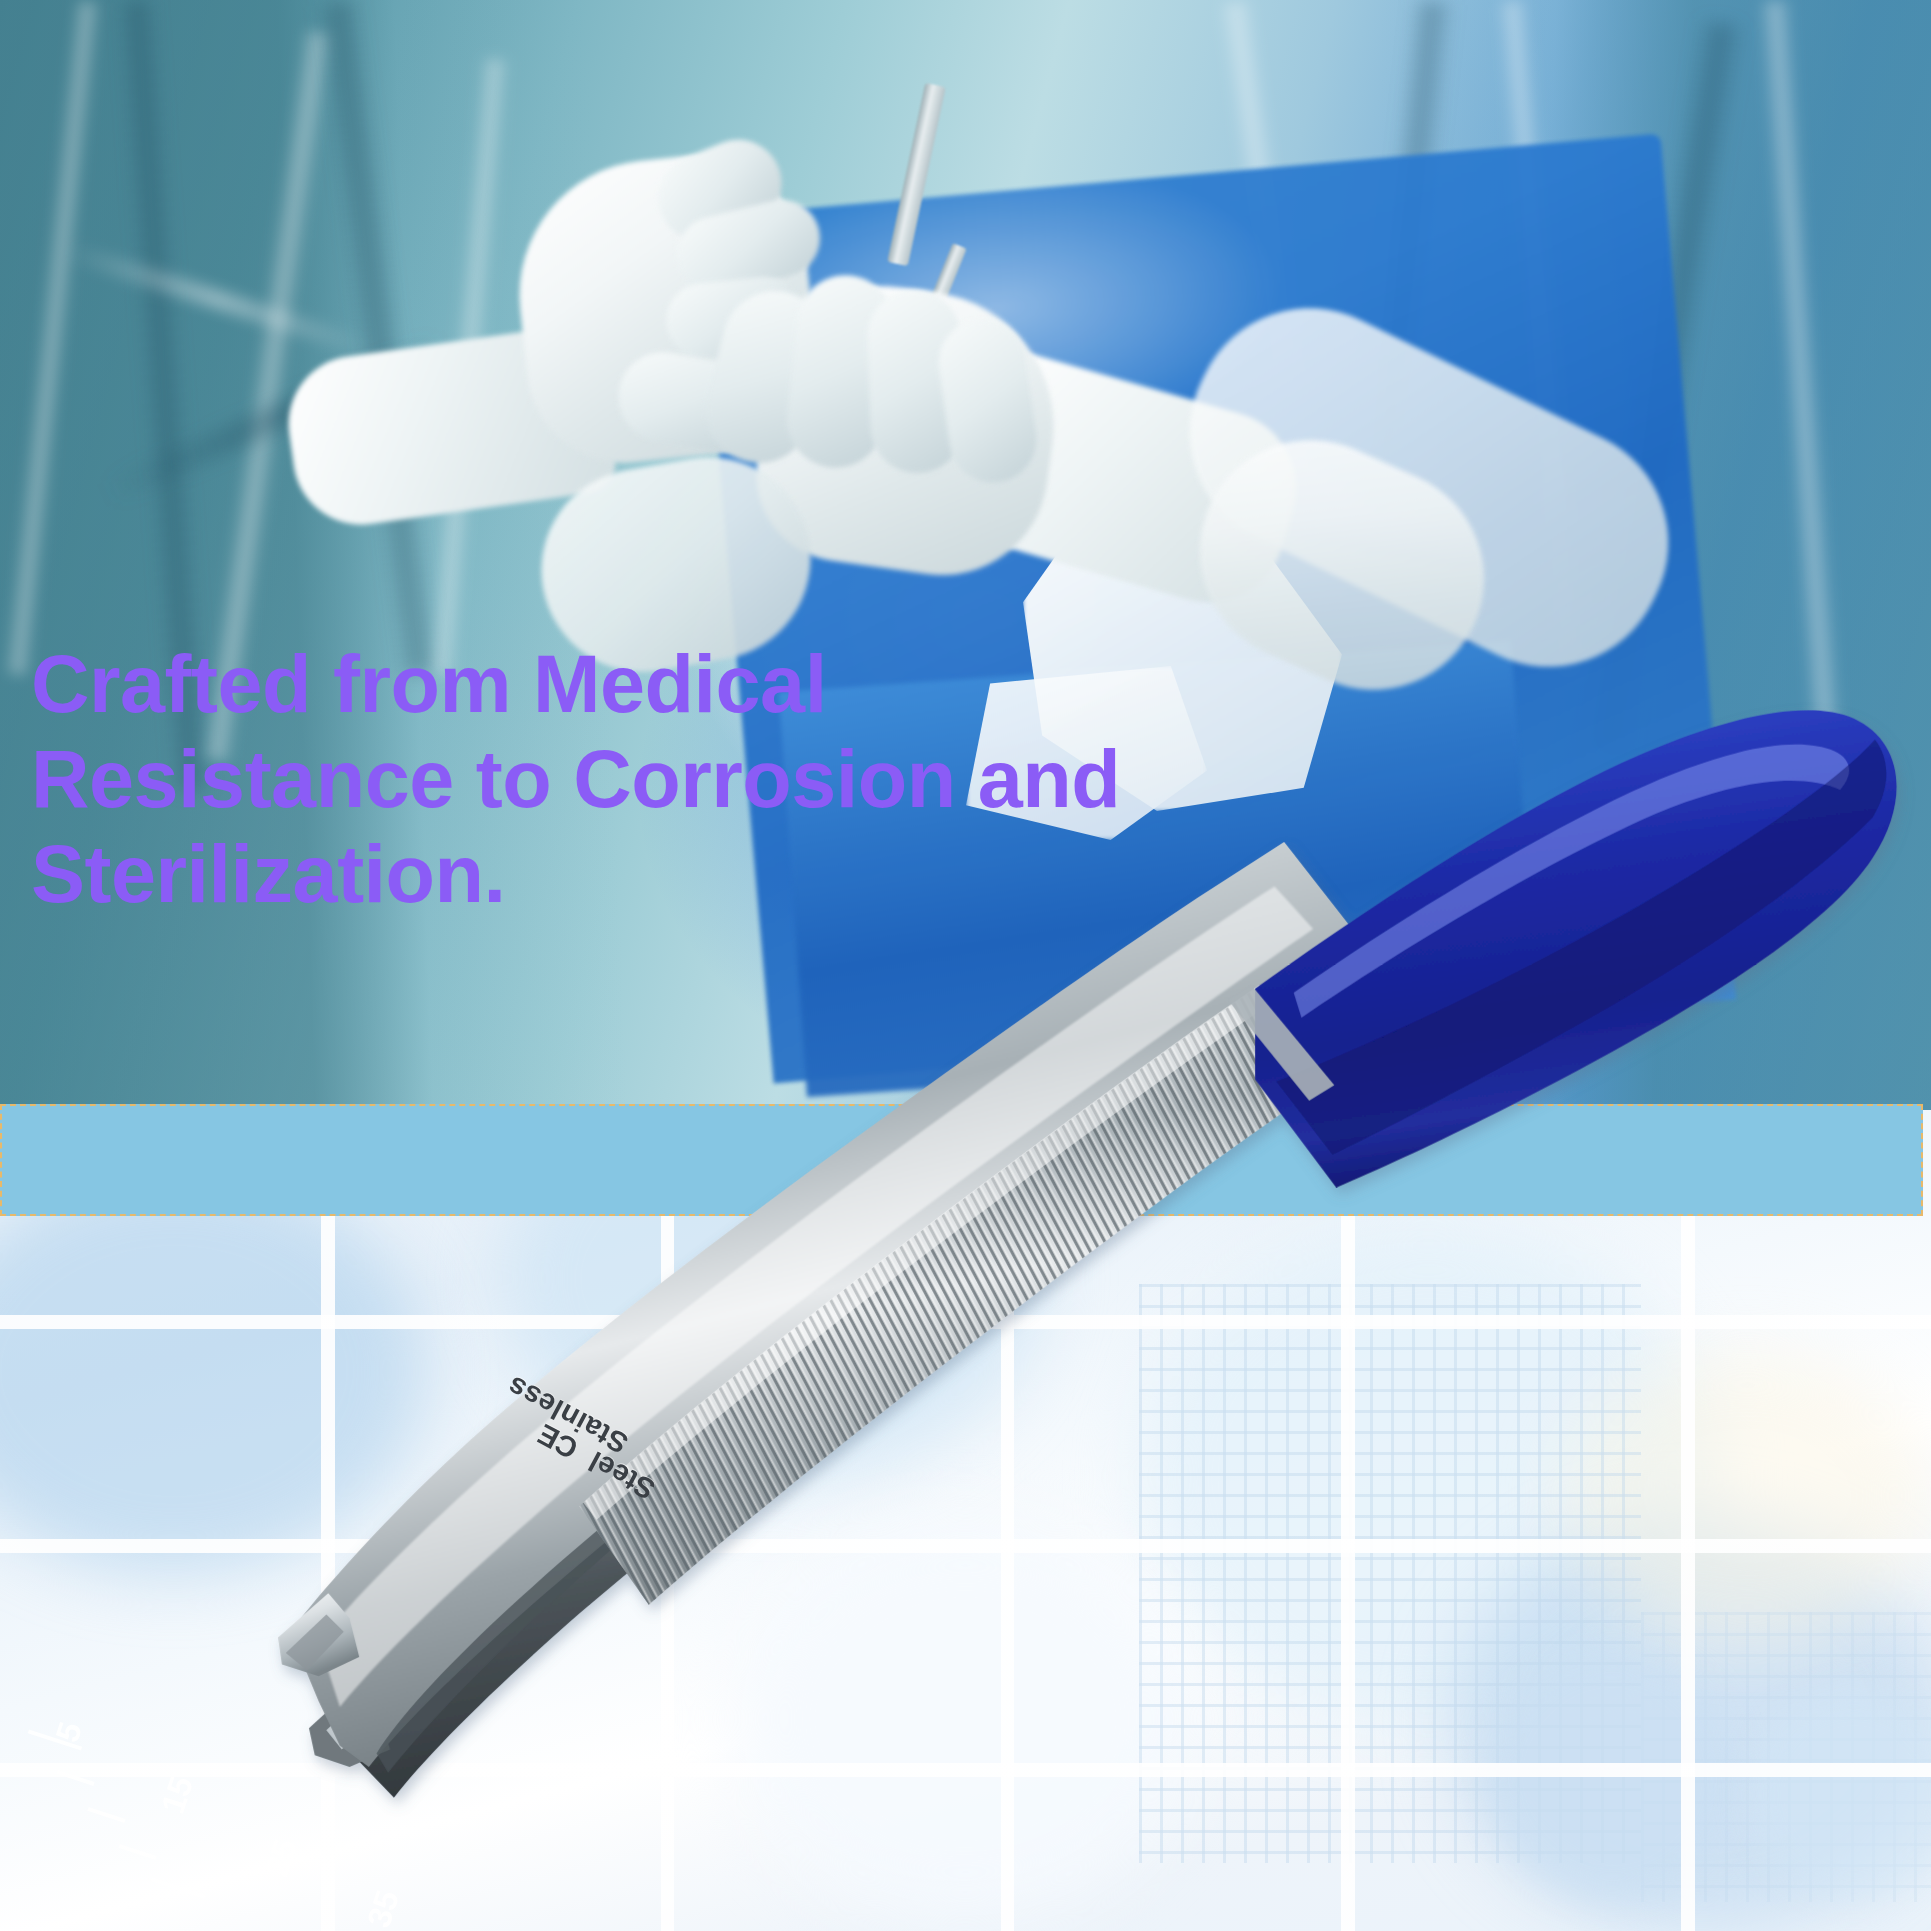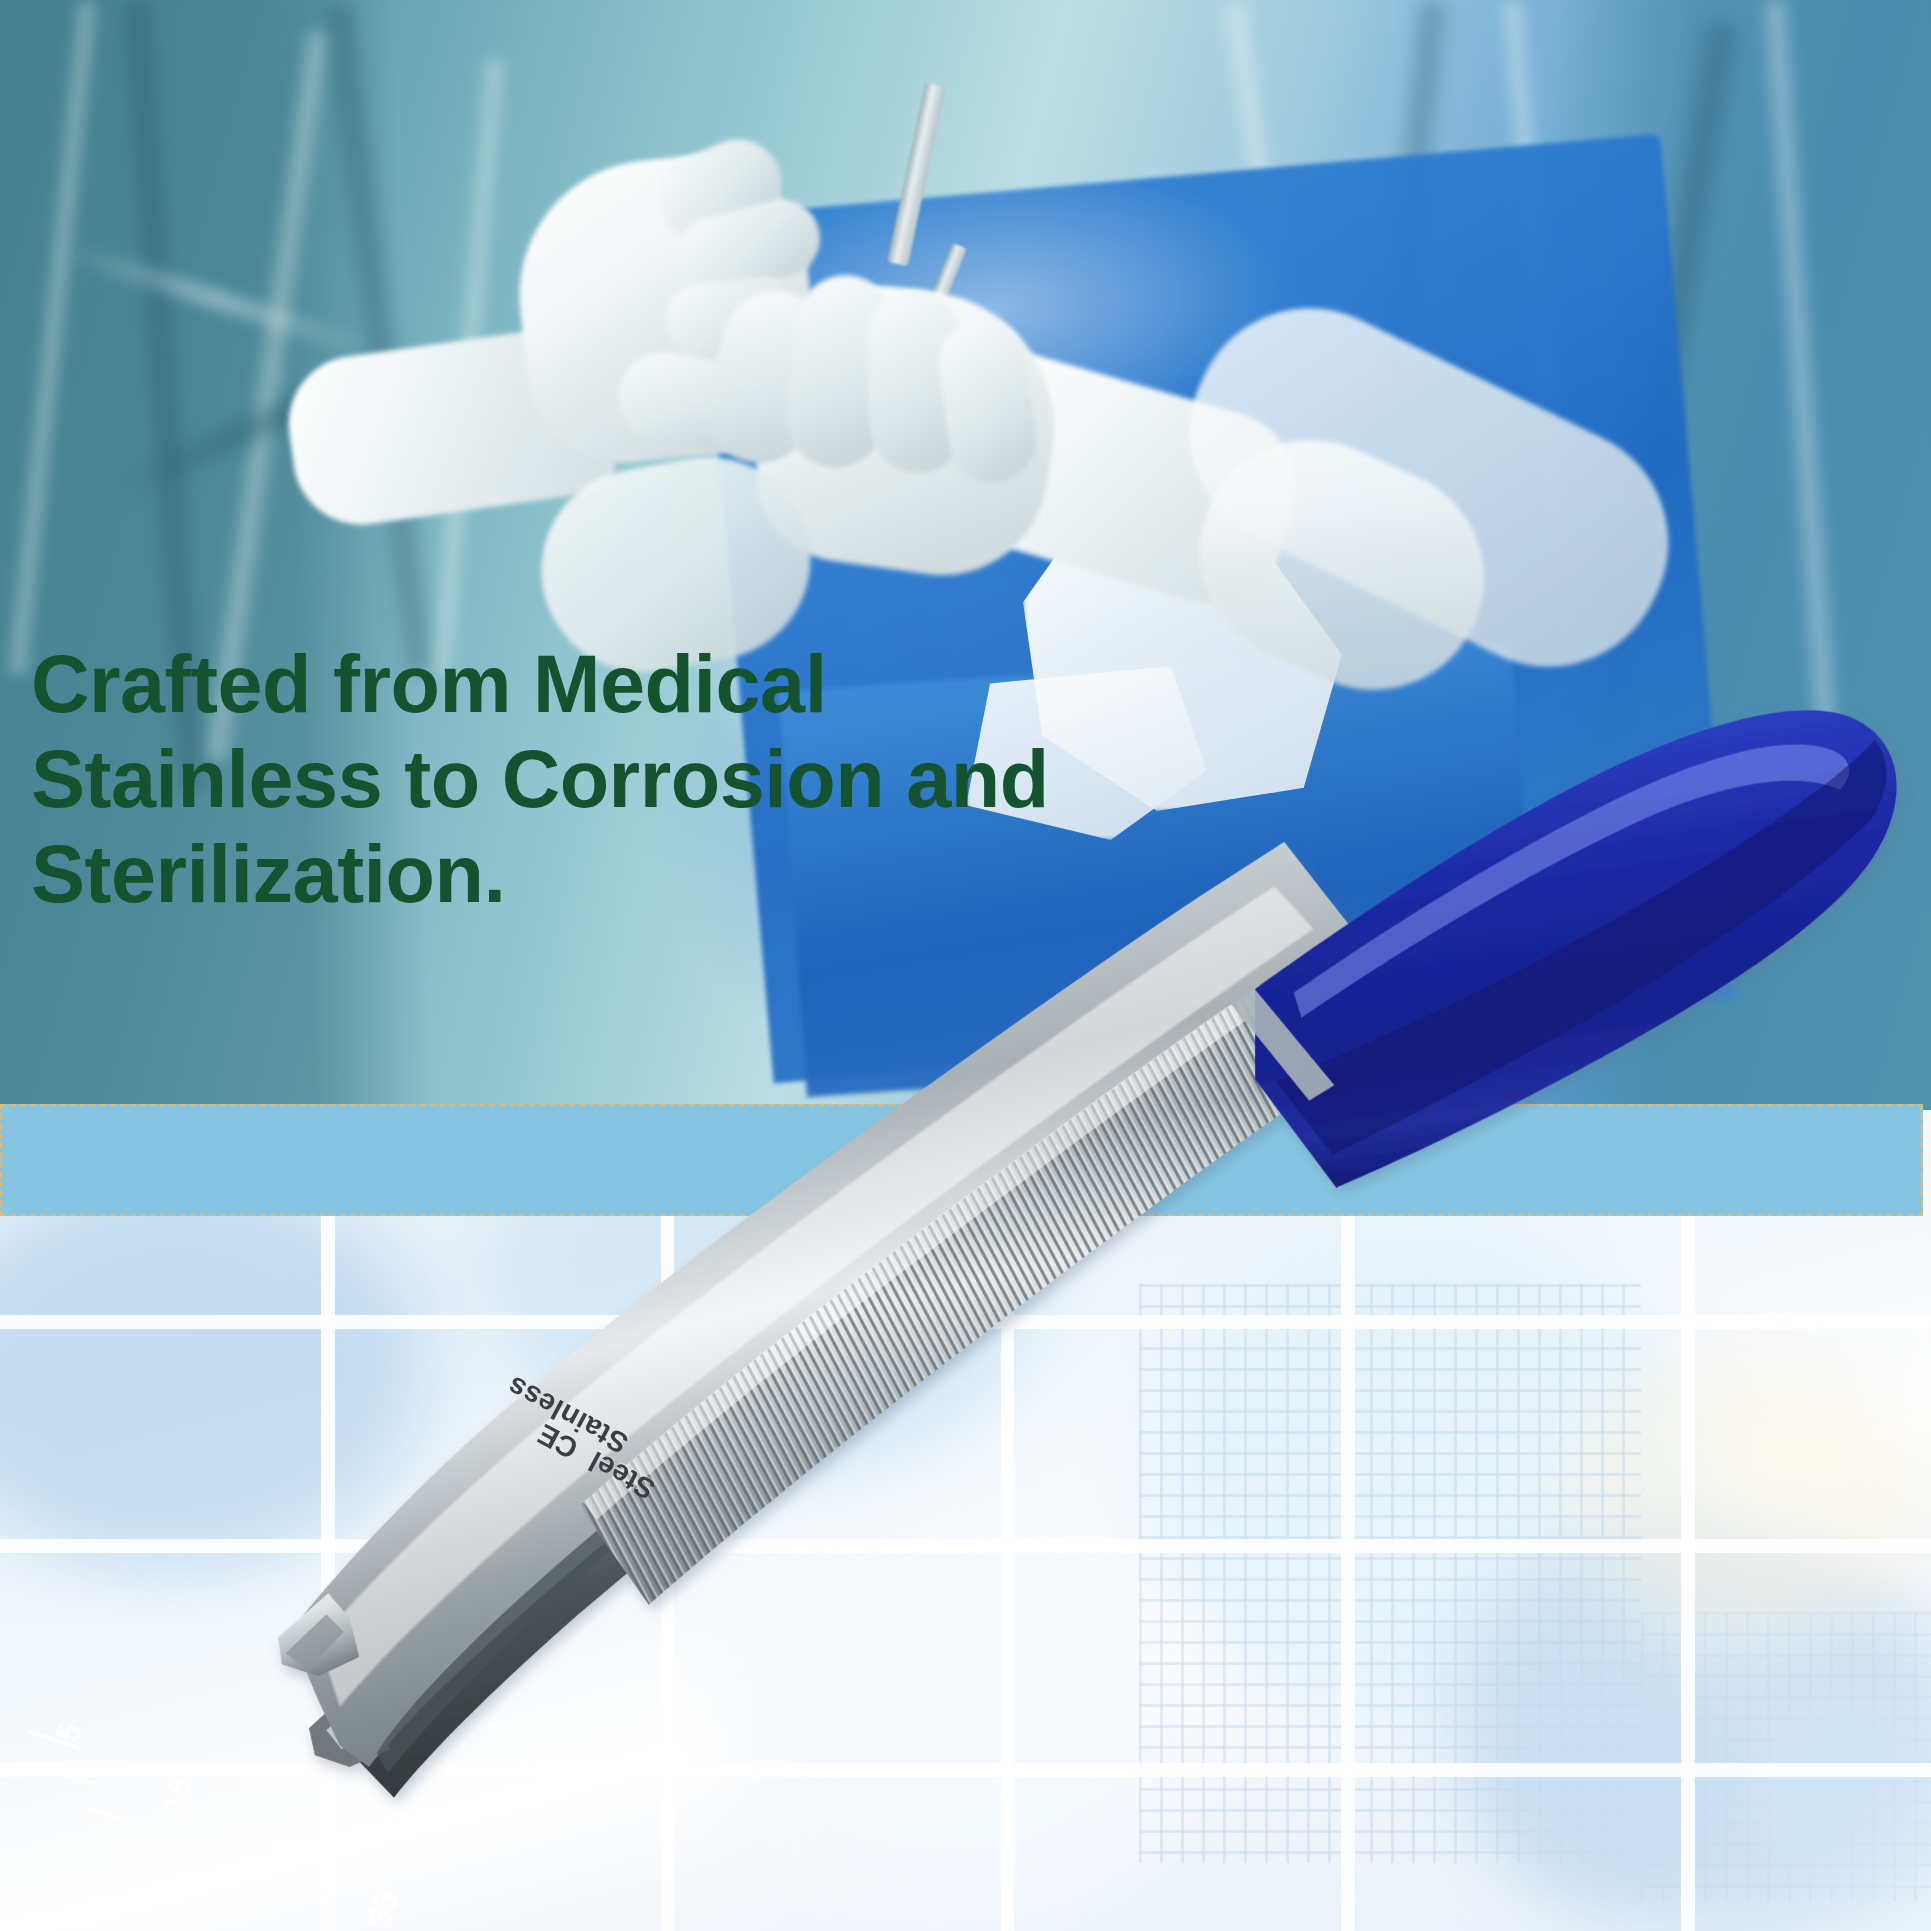--- a/index.html
+++ b/index.html
@@ -382,20 +382,20 @@
   </svg>
 
   <div class="engrave">
     <span>Stainless</span>
   </div>
   <div class="engrave2">
     <span>Steel</span>
     <span style="margin-left:9.7px;">CE</span>
   </div>
 
-  <div class="headline" id="headline" style="color: #14532d;">
+  <div class="headline" id="headline" style="color: #8b5cf6;">
       <span class="hl-line"><span>Crafted from </span><b>Medical</b></span>
-      <span class="hl-line"><span>Stainless to Corrosion and</span></span>
+      <span class="hl-line"><span>Resistance to Corrosion and</span></span>
       <span class="hl-line"><b>Sterilization.</b></span>
     </div>
 
 </div>
 
 
 </body></html>

